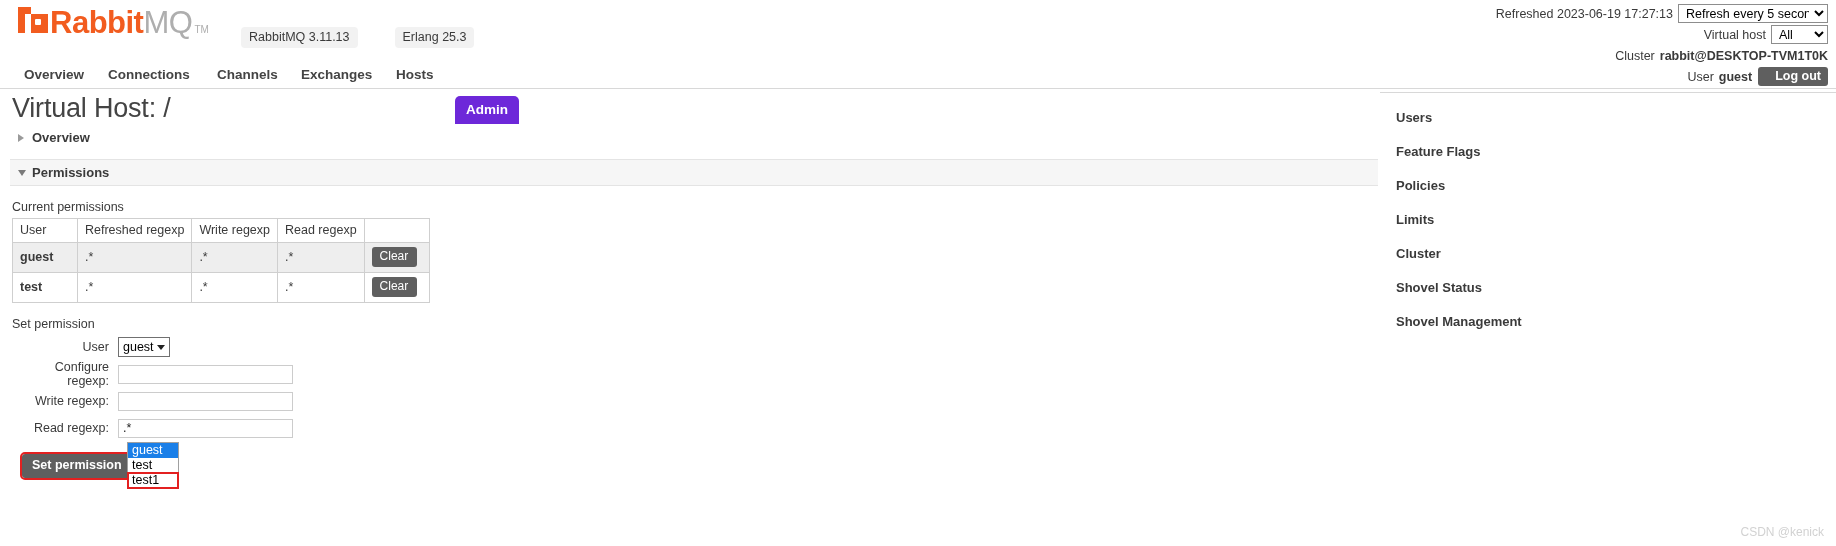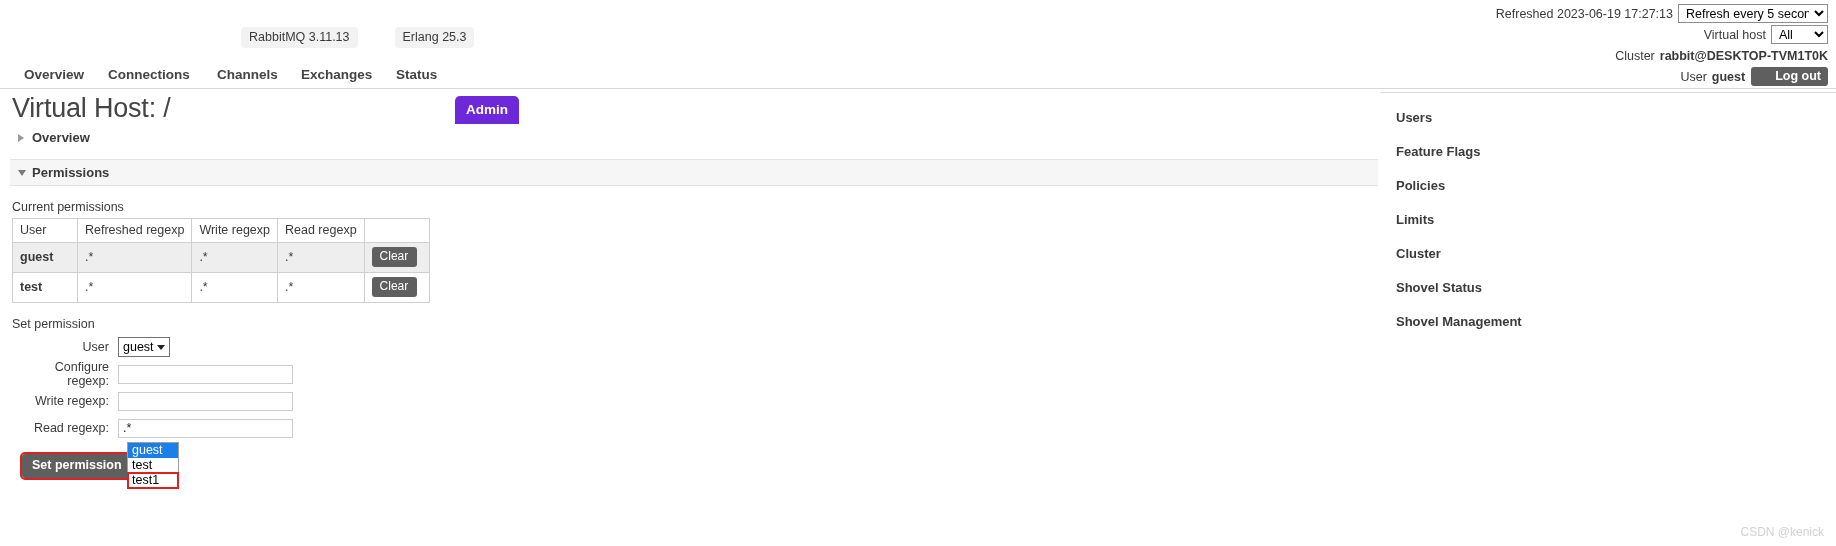--- a/index.html
+++ b/index.html
@@ -119,21 +119,21 @@
     border-radius: 0;
   }
   #refresh-select { width: 150px; }
   #vhost-select { width: 57px; }
   .logout-btn {
     display: inline-block;
     background: #5f5f5f;
     color: #ffffff;
     font-size: 12.5px;
     font-weight: bold;
-    padding: 2px 7px 3px 24px;
+    padding: 2px 7px 3px 17px;
     border: 0;
     border-radius: 3px;
     cursor: pointer;
     font-family: "Liberation Sans", sans-serif;
     line-height: 14px;
   }
 
   
   #tabs {
     position: absolute;
@@ -400,20 +400,31 @@
     color: #d2d2d2;
   }
 </style>
 </head>
 <body>
 
 <div id="page">
 
   <div id="header">
 
+    <div id="logo-block">
+      <span class="logo-mark">
+        <span class="lm-bar lm-a"></span>
+        <span class="lm-bar lm-b"></span>
+        <span class="lm-bar lm-c"></span>
+        <span class="lm-dot"></span>
+      </span>
+      <span class="logo-rabbit">Rabbit</span>
+        <span class="logo-mq">MQ</span>
+      <span class="logo-tm">TM</span>
+    </div>
 
     <div id="versions">
       <span class="version-pill">RabbitMQ 3.11.13</span><span class="version-pill">Erlang 25.3</span>
     </div>
 
     <div id="header-right">
       <div class="hr-row">
         <span class="hr-label">Refreshed 2023-06-19 17:27:13</span>
         <select class="hdr-select" id="refresh-select"><option>Refresh every 5 seconds</option><option>Refresh every 10 seconds</option><option>Refresh every 30 seconds</option><option>Refresh every 60 seconds</option><option>Do not refresh</option></select>
       </div>
@@ -431,21 +442,21 @@
         <button class="logout-btn">Log out</button>
       </div>
     </div>
   </div>
 
   <div id="tabs">
       <div class="tab" style="left: 13px;"><span>Overview</span></div>
       <div class="tab" style="left: 97px;"><span>Connections</span></div>
       <div class="tab" style="left: 206px;"><span>Channels</span></div>
       <div class="tab" style="left: 290px;"><span>Exchanges</span></div>
-      <div class="tab" style="left: 385px;"><span>Status</span></div>
+      <div class="tab" style="left: 385px;"><span>Hosts</span></div>
       <div class="tab active" style="left: 455px;"><span>Admin</span></div>
     </div>
 
   <div id="main">
 
     <h1 id="page-title">Virtual Host: /</h1>
 
     <div class="section-head">
       <span class="tri collapsed"></span>
       <span>Overview</span>

